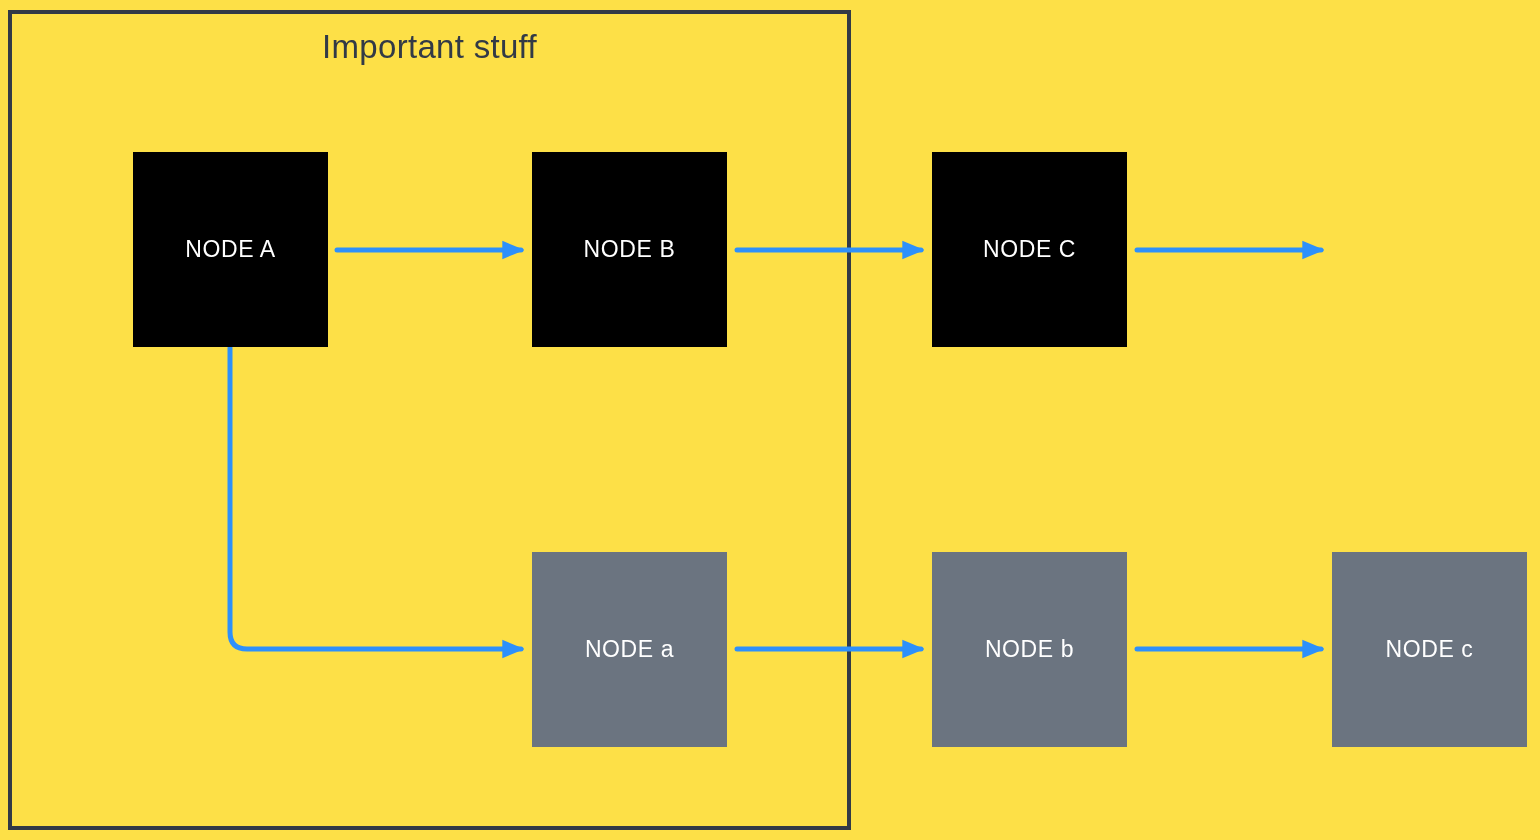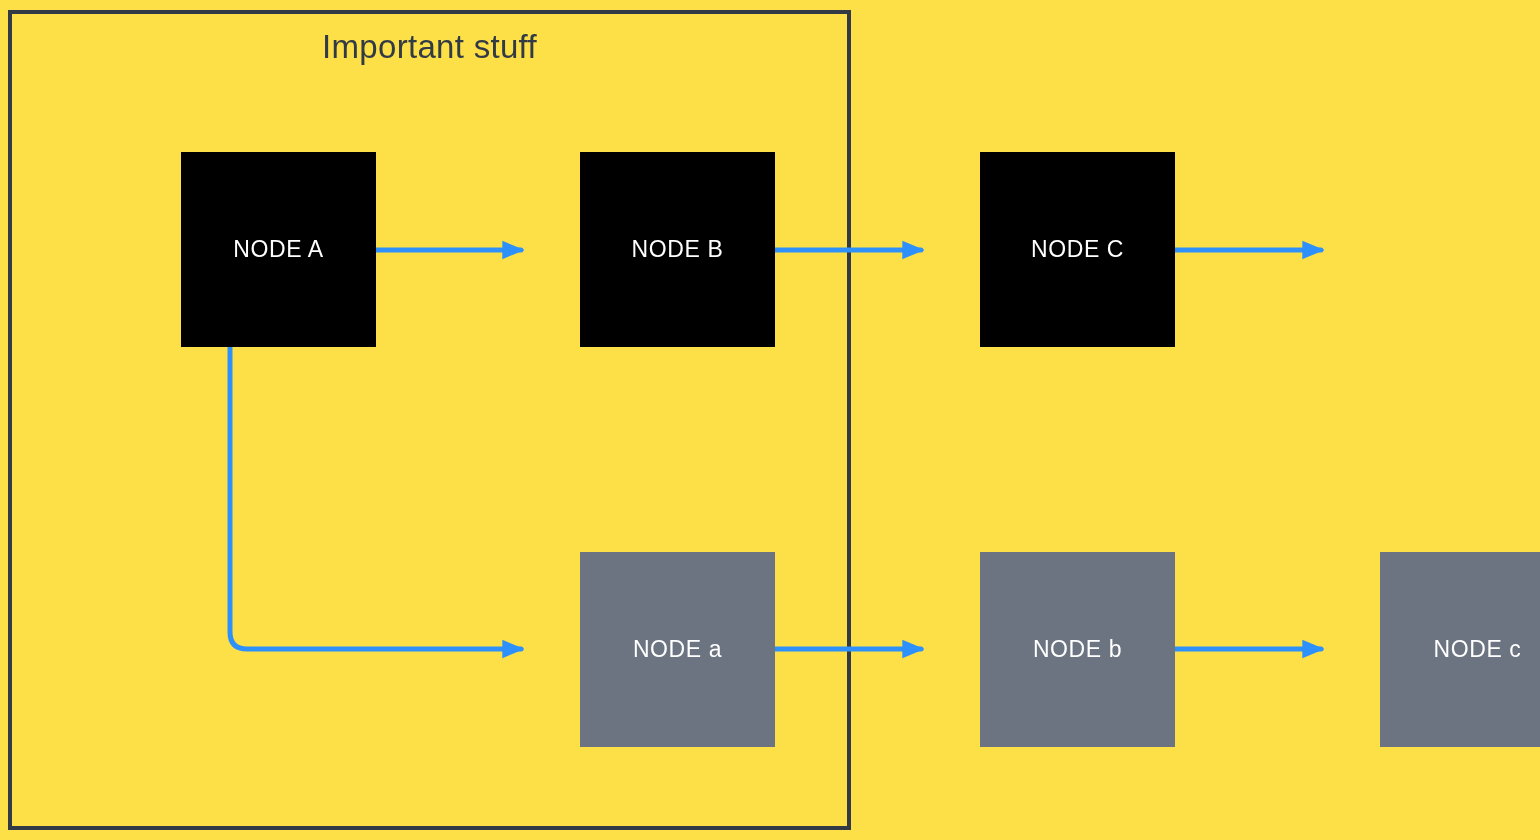--- a/index.html
+++ b/index.html
@@ -50,21 +50,20 @@
     width: 195px;
     height: 195px;
     display: flex;
     align-items: center;
     justify-content: center;
     color: #ffffff;
     font-size: 23px;
     font-weight: 400;
     letter-spacing: 0.6px;
     cursor: default;
-    margin-left: 48px;
   }
   .node.black { background: #000000; }
   .node.gray  { background: #6b7480; }
 
   .node.pos-a  { left: 133px;  top: 152px; }
   .node.pos-b  { left: 532px;  top: 152px; }
   .node.pos-c  { left: 932px;  top: 152px; }
   .node.pos-d  { left: 1332px; top: 152px; }
   .node.pos-la { left: 532px;  top: 552px; }
   .node.pos-lb { left: 932px;  top: 552px; }

